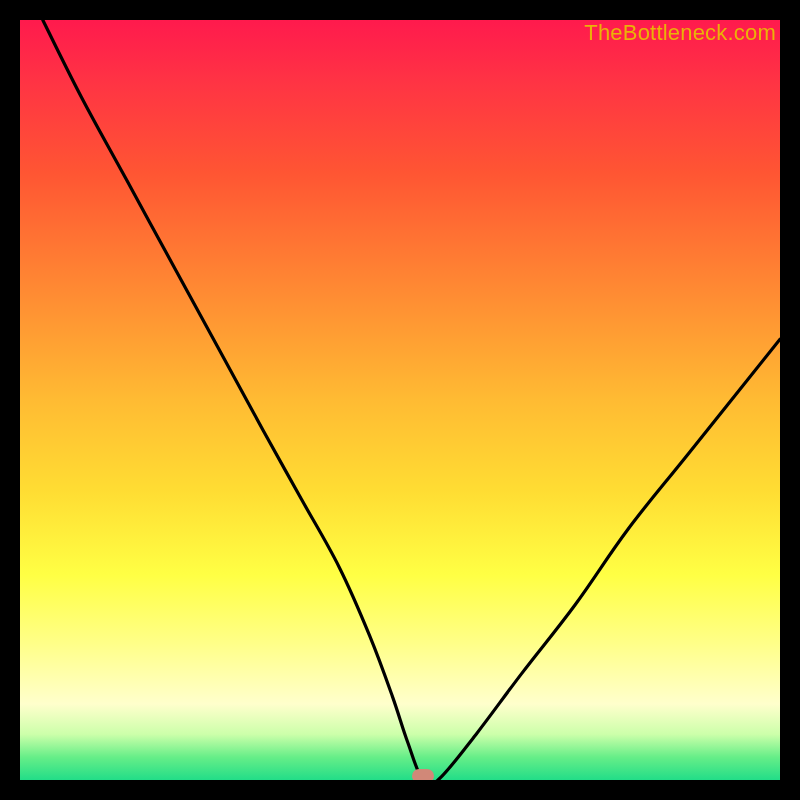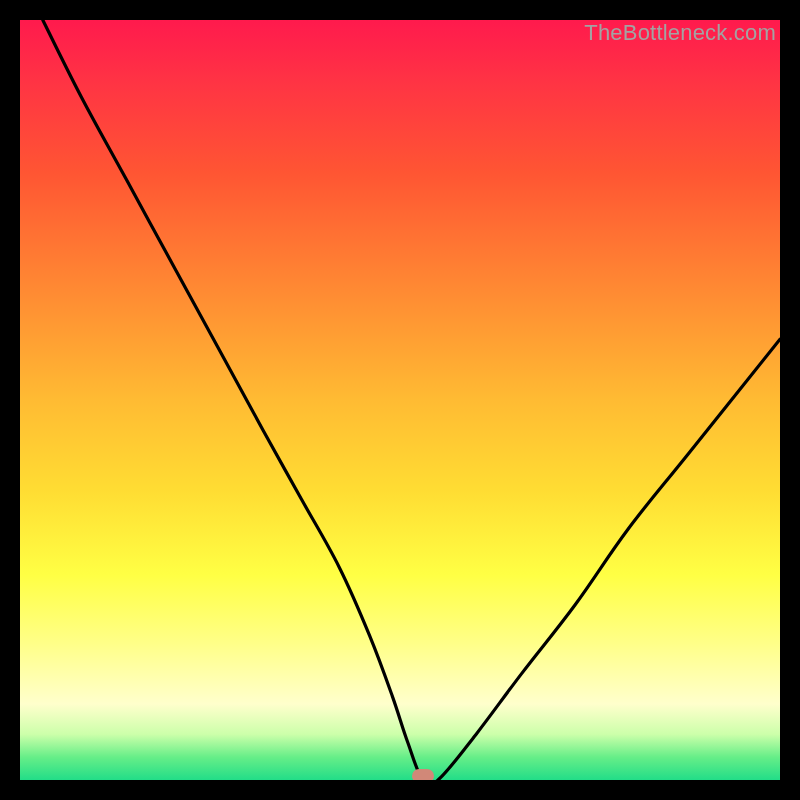--- a/index.html
+++ b/index.html
@@ -47,21 +47,21 @@
       #66ee88 97%,
       #22dd88 100%
     );
   }
   .watermark {
     position: absolute;
     top: 0px;
     right: 4px;
     font-size: 22px;
     font-weight: 500;
-    color: #a3a3a3;
+    color: #eab308;
     letter-spacing: 0.2px;
     z-index: 10;
   }
   svg.curve {
     position: absolute;
     left: 0;
     top: 0;
     width: 760px;
     height: 760px;
   }

